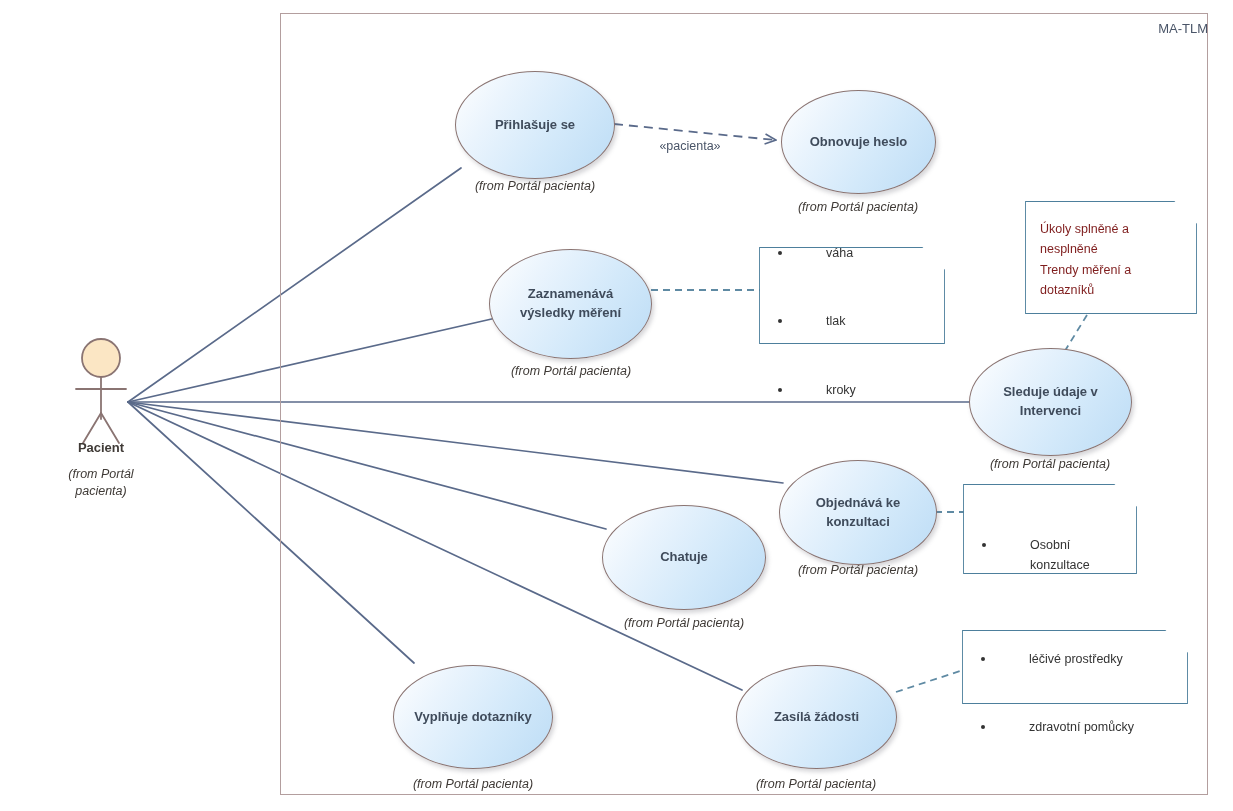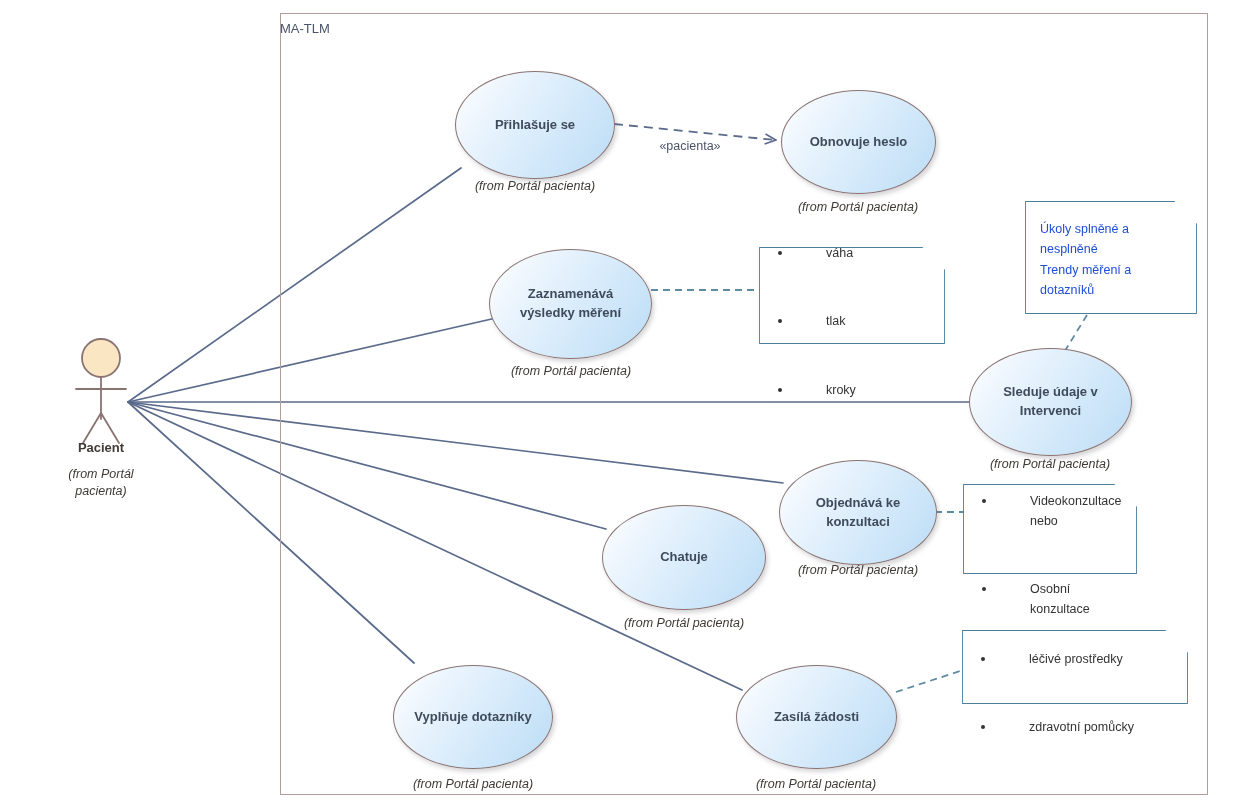--- a/index.html
+++ b/index.html
@@ -28,21 +28,21 @@
   }
   
   .boundary {
     position: absolute;
     border: 1.5px solid #b39e9e;
     box-sizing: border-box;
     background: transparent;
   }
   .boundary-title {
     position: absolute;
-    text-align: left;
+    text-align: right;
     font-size: 13px;
     color: #4a5568;
     font-family: "Liberation Sans", sans-serif;
     white-space: nowrap;
   }
   
   .usecase {
     position: absolute;
     border-radius: 50%;
     border: 1.6px solid #8a7472;
@@ -84,21 +84,21 @@
     width: 100%;
     height: 100%;
     box-sizing: border-box;
     padding: 10px 8px 6px 8px;
     display: flex;
     flex-direction: column;
     justify-content: center;
   }
   .note-line {
     font-size: 12.5px;
-    color: #1d4ed8;
+    color: #7f1d1d;
     line-height: 1.62;
     font-family: "Liberation Sans", sans-serif;
     white-space: pre-line;
   }
   .note-bullets {
     list-style: none;
     margin: 0;
     padding: 0;
   }
   .note-bullets li {
@@ -257,22 +257,20 @@
     <div class="note-line">Úkoly splněné a
 nesplněné
 Trendy měření a
 dotazníků</div>
   </div>
 </div>
 
 <div class="note" style="left:964px; top:485px; width:172px; height:88px;">
   <div class="note-content">
     <ul class="note-bullets">
-      <li>Videokonzultace
-nebo</li>
       <li>Osobní konzultace</li>
     </ul>
   </div>
 </div>
 
 <div class="note" style="left:963px; top:631px; width:224px; height:72px;">
   <div class="note-content">
     <ul class="note-bullets">
       <li>léčivé prostředky</li>
       <li>zdravotní pomůcky</li>

